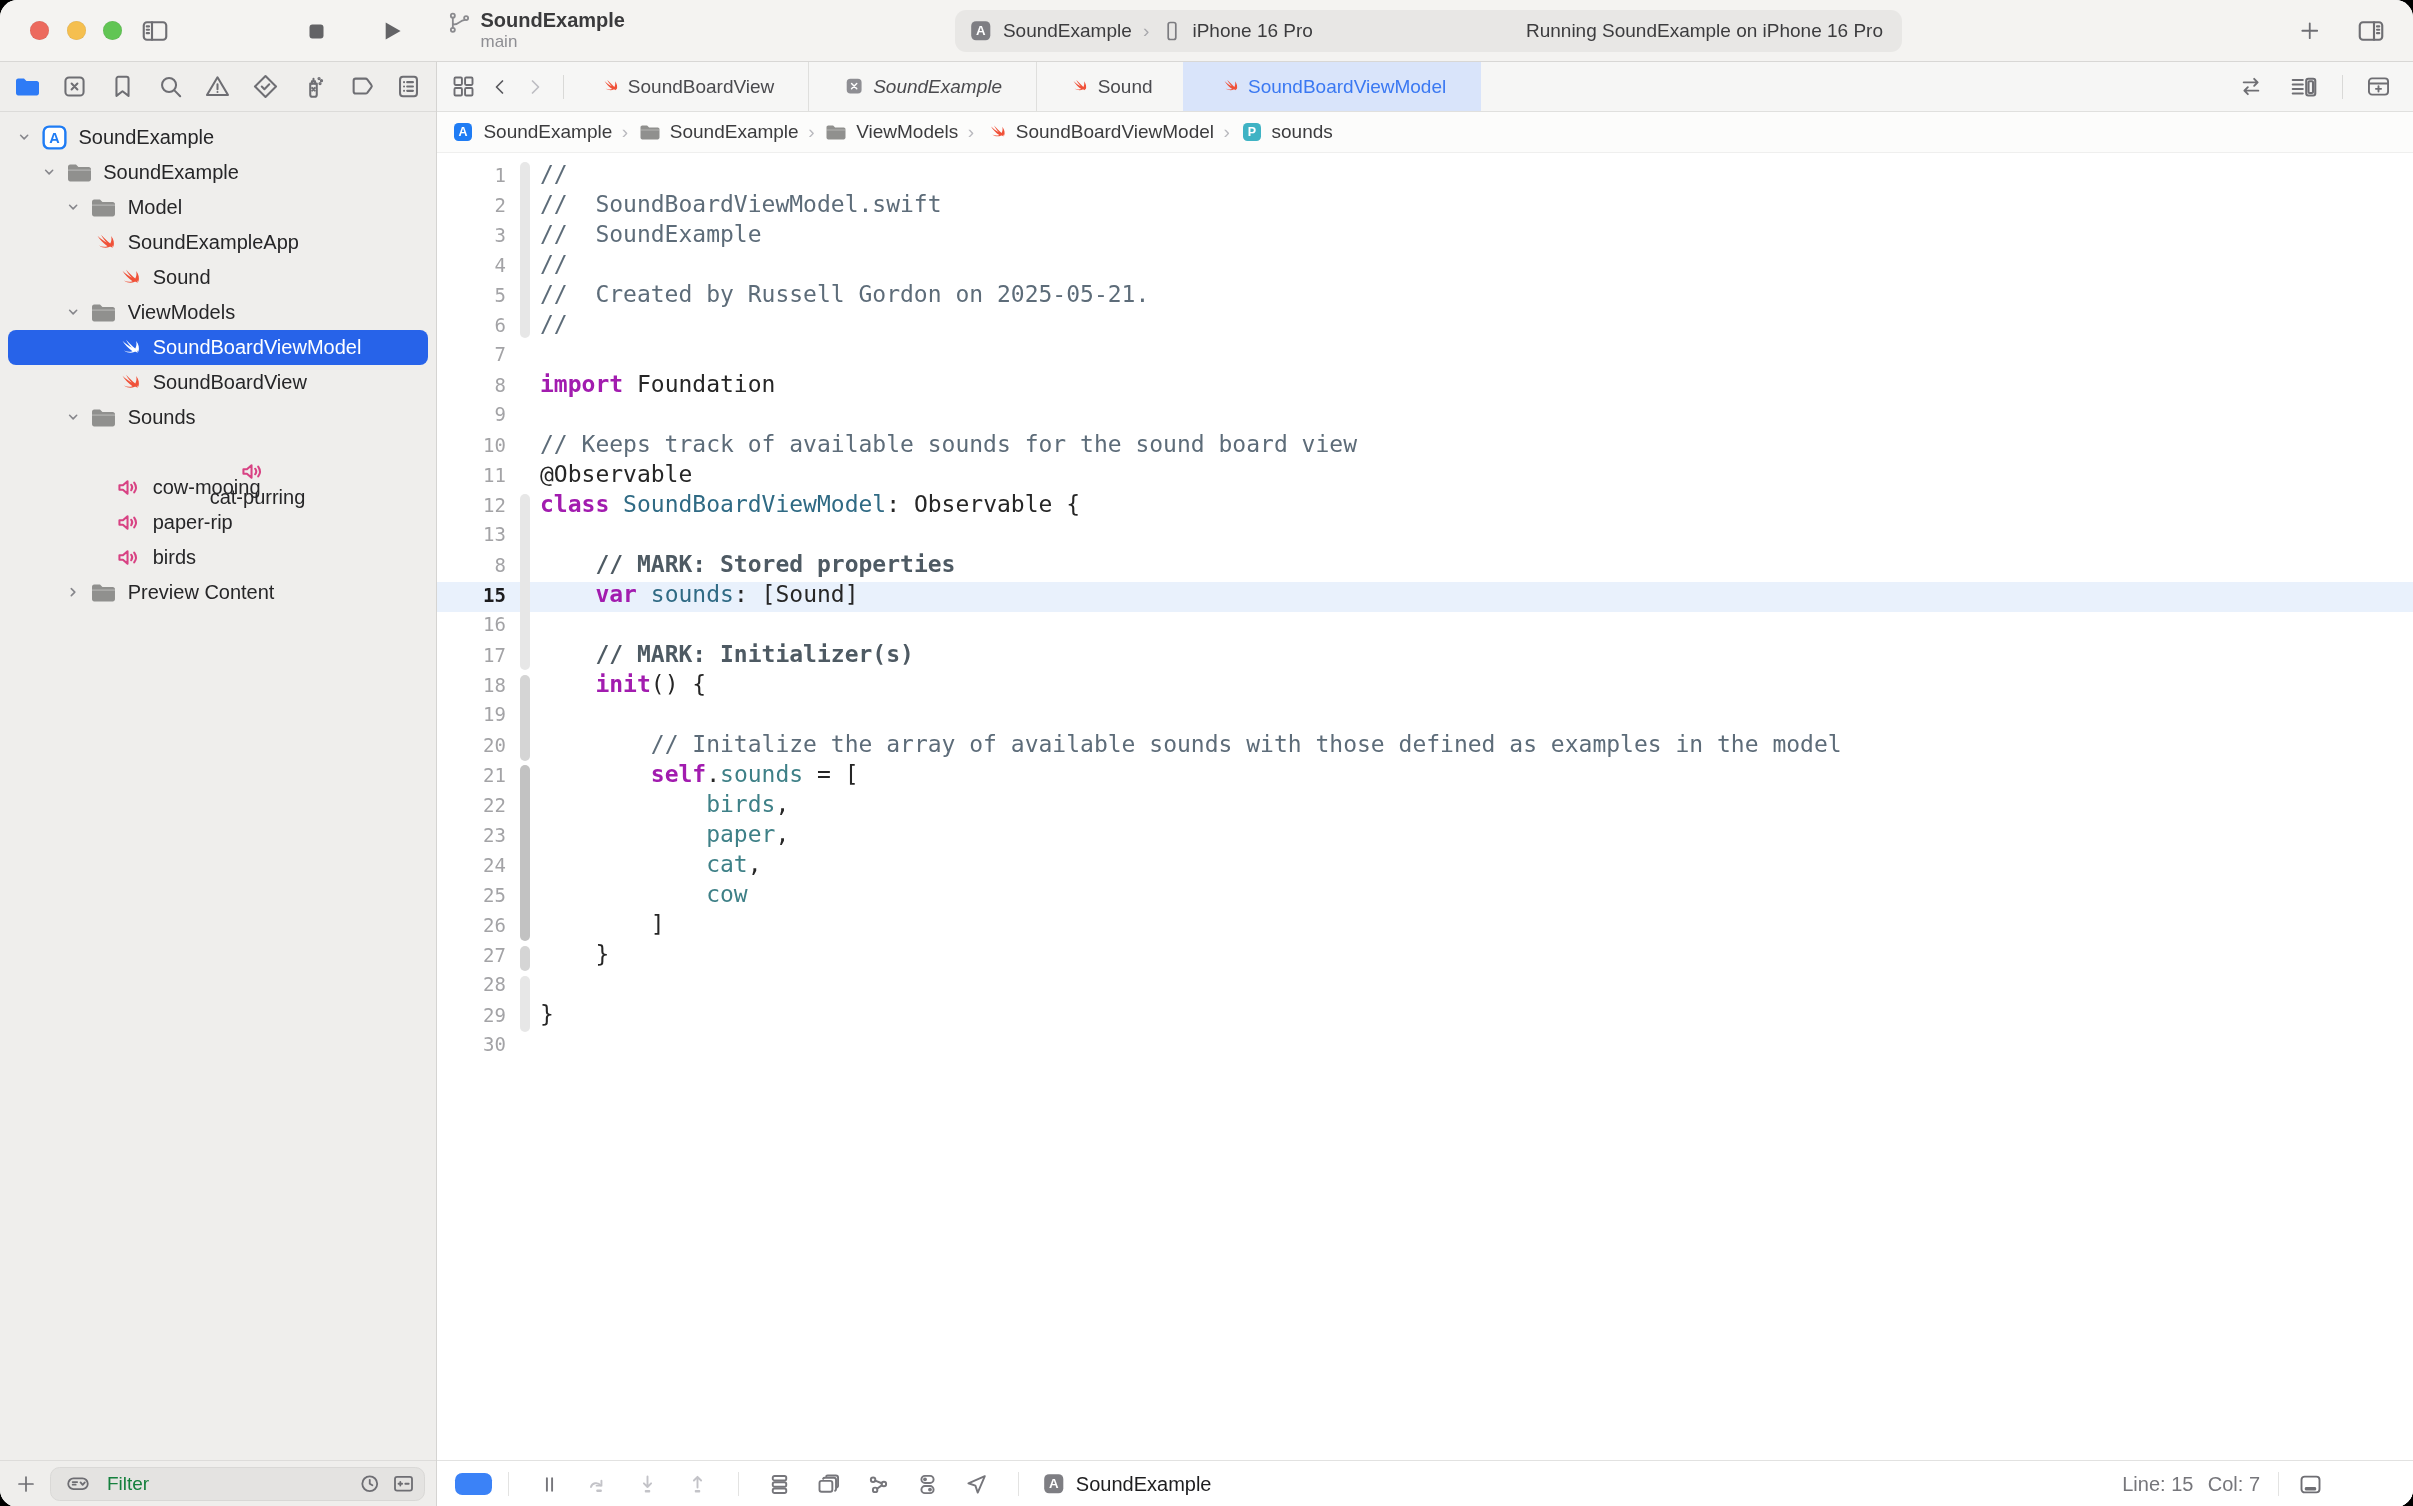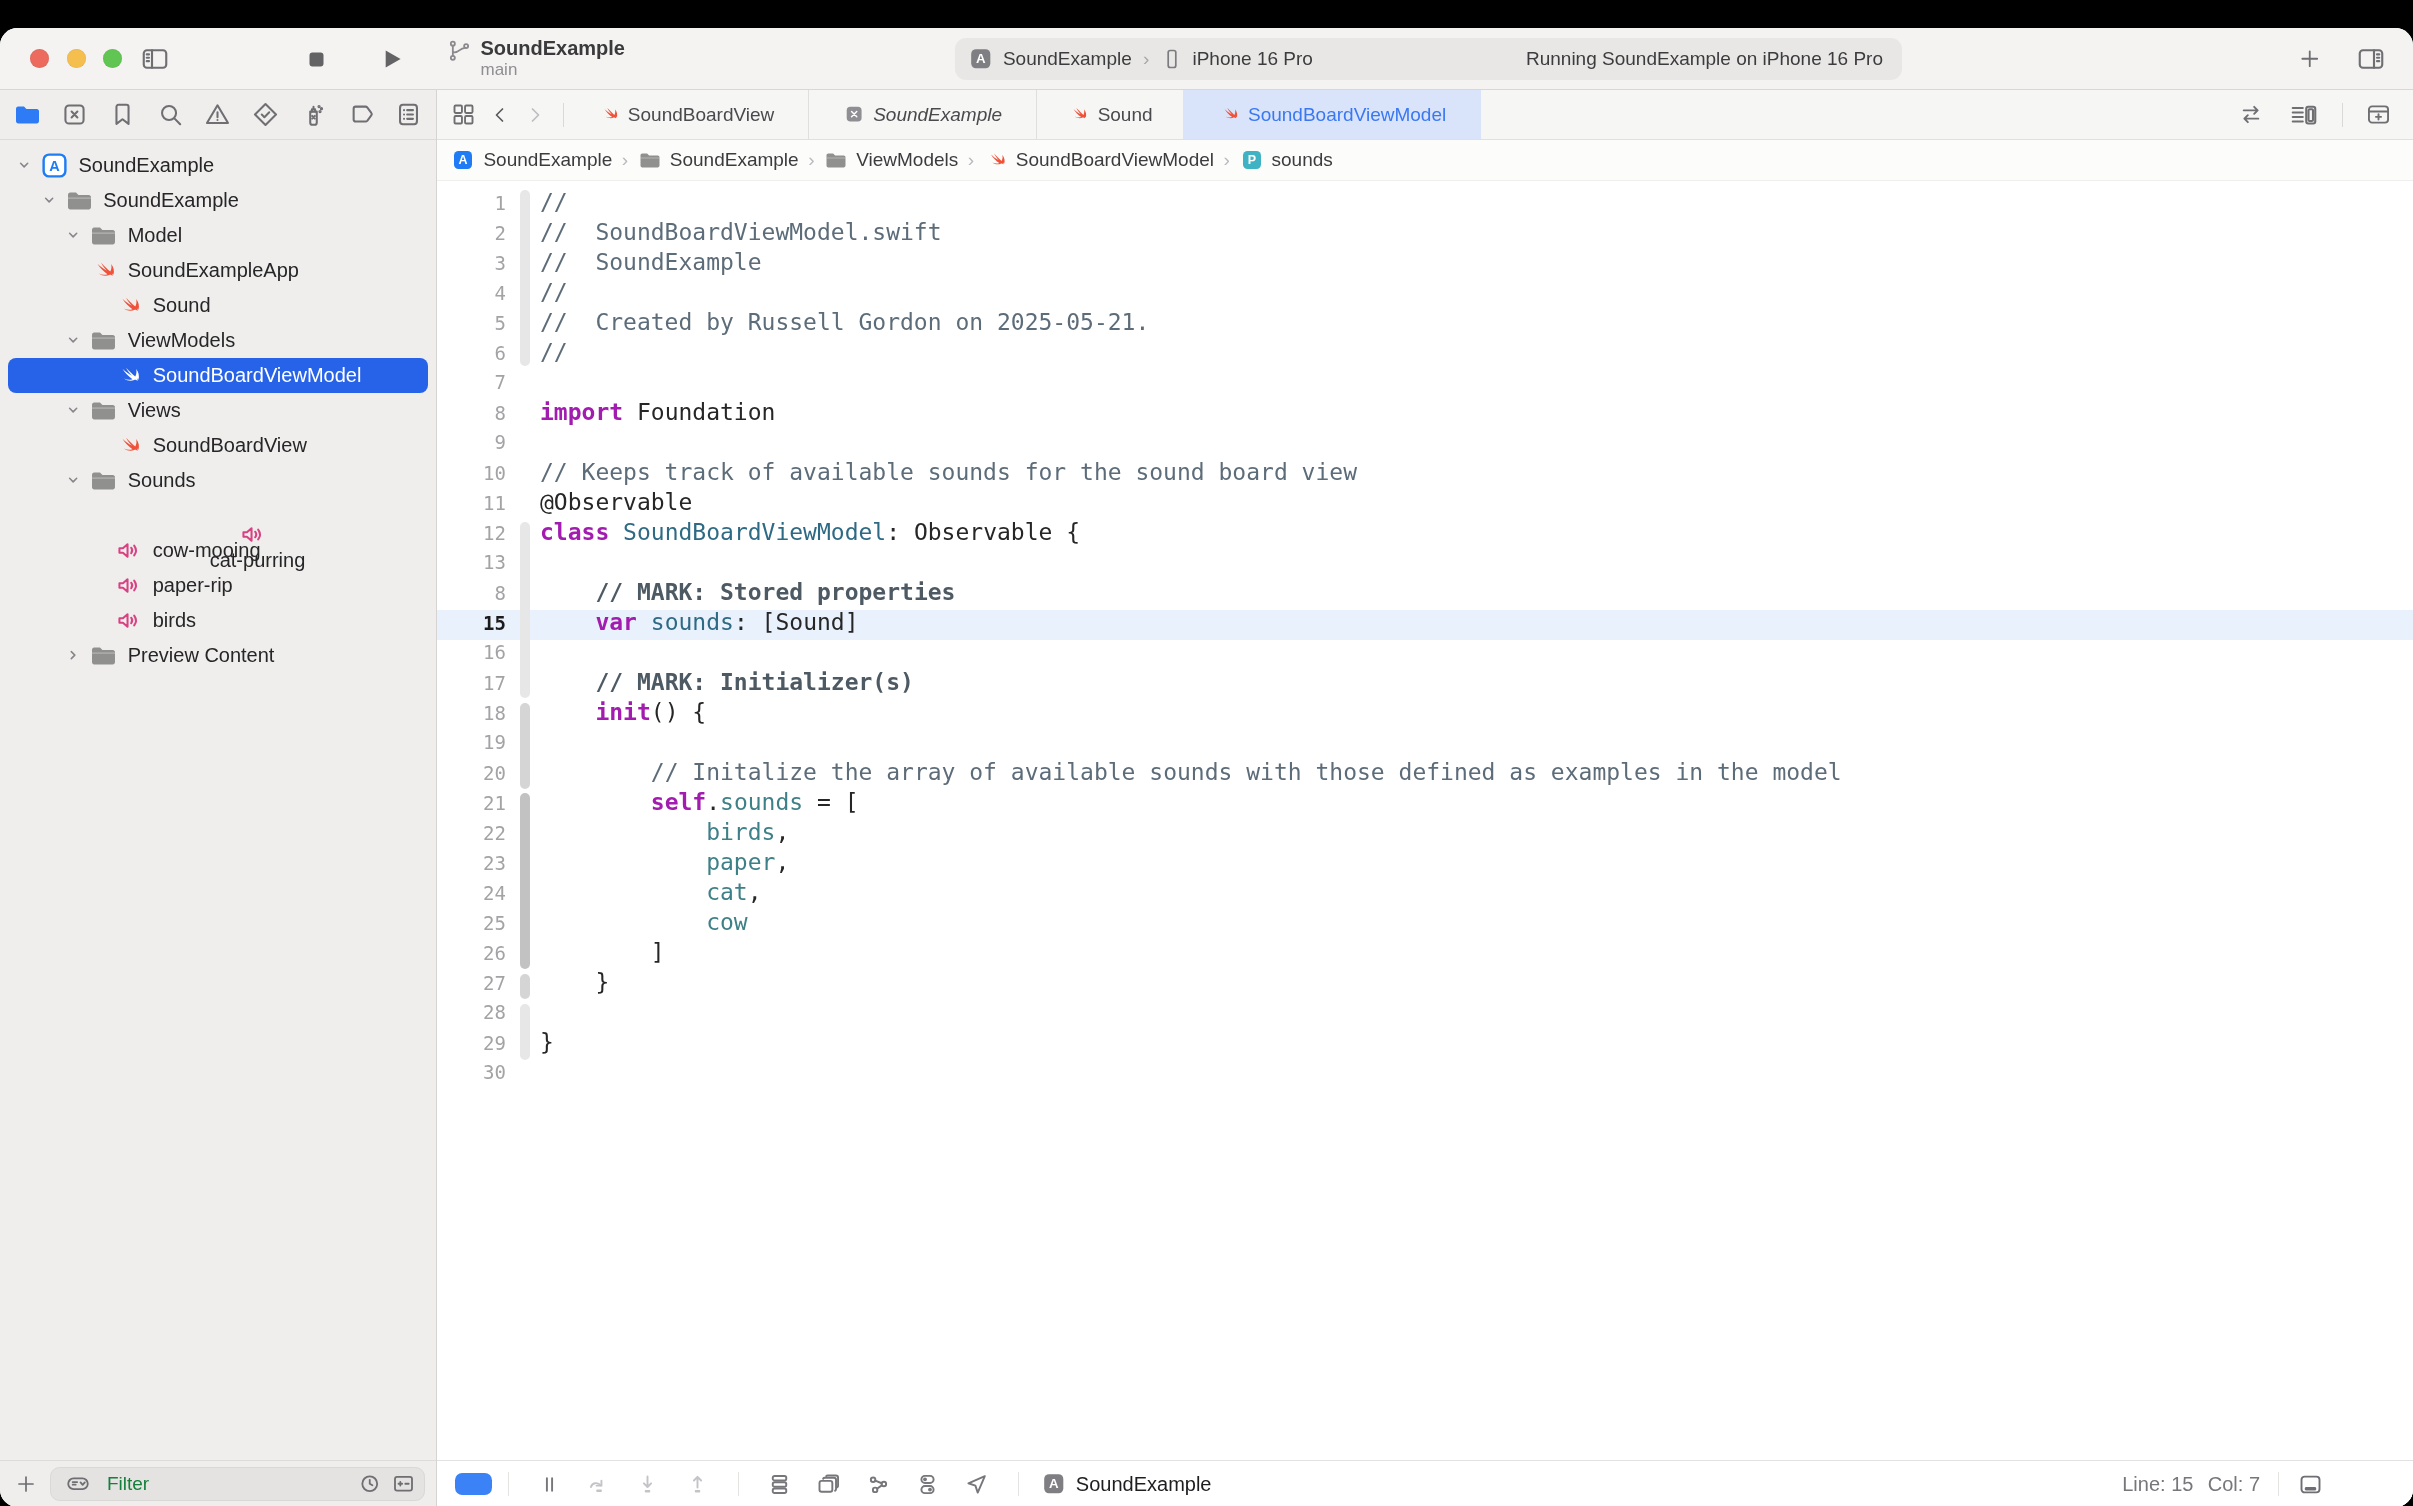--- a/index.html
+++ b/index.html
@@ -1,17 +1,17 @@
 <!DOCTYPE html>
 <html style="font-size:12.8px"><head>
 <meta charset="utf-8">
 <style>
   html,body{margin:0;padding:0;background:#000;}
   body{width:2413px;height:1507px;position:relative;font-family:"Liberation Sans",sans-serif;-webkit-font-smoothing:antialiased;}
-  .window{position:absolute;inset:0;border-radius:17.6px;overflow:hidden;background:#fff;display:flex;flex-direction:column;margin-top:28px;}
+  .window{position:absolute;inset:0;border-radius:17.6px;overflow:hidden;background:#fff;display:flex;flex-direction:column;}
   svg{display:block;}
   .ic svg{width:100%;height:100%;}
 
   
   .toolbar{height:61px;flex:none;background:#F4F3F1;border-bottom:0.8px solid #D8D7D5;position:relative;}
   .lights{position:absolute;left:30px;top:21px;display:flex;gap:17.6px;}
   .light{width:19px;height:19px;border-radius:50%;box-shadow:inset 0 0 0.8px rgba(0,0,0,.25);}
   .light.r{background:#EC6A5E;} .light.y{background:#F5BF4F;} .light.g{background:#61C554;}
   .tb-ic{position:absolute;color:#6E6E73;}
   #tb-sidebar-left{left:140px;top:16px;width:30px;height:30px;}
@@ -319,34 +319,20 @@
           </div>
           <div class="row selected" style="padding-left: 79px;">
             <span class="chev ic"></span>
             <span class="tree-icon ic">
               <svg viewBox="0 0 24 24">
                 <path d="M20.2 15.6c1-2.8.3-6.2-1.9-8.9.6 2.2.3 4.5-.7 6.2C15.3 10.7 12.5 8.2 10 5.5c1.2 2.4 3 4.8 4.8 6.7-2.6-1.5-5.6-3.6-7.8-5.8 2 3.3 5.2 6.6 8.3 8.6-1.9.8-4.5.7-7.1-.5 2.6 1.9 6 2.4 8.5 1.2.9-.4 2-.2 2.6.8.4-.8.2-1.7-.6-2.4z" fill="#F05138"></path>
               </svg>
             </span>
             <span class="lbl">SoundBoardViewModel</span>
           </div>
-          <div class="row" style="padding-left: 54px;">
-            <span class="chev ic">
-              <svg viewBox="0 0 24 24" fill="none" stroke="currentColor" stroke-width="1.7" stroke-linecap="round" stroke-linejoin="round">
-                <path d="M8.2 10l3.8 3.8 3.8-3.8"></path>
-              </svg>
-            </span>
-            <span class="tree-icon ic">
-              <svg viewBox="0 0 24 24">
-                <path d="M2.5 7.2c0-1 .8-1.8 1.8-1.8h4.8l2 2h8.6c1 0 1.8.8 1.8 1.8v8.4c0 1-.8 1.8-1.8 1.8H4.3c-1 0-1.8-.8-1.8-1.8z" fill="#90908E"></path>
-                <path d="M2.5 10h19" stroke="#FFFFFF55" stroke-width="1"></path>
-              </svg>
-            </span>
-            <span class="lbl">Views</span>
-          </div>
           <div class="row" style="padding-left: 79px;">
             <span class="chev ic"></span>
             <span class="tree-icon ic">
               <svg viewBox="0 0 24 24">
                 <path d="M20.2 15.6c1-2.8.3-6.2-1.9-8.9.6 2.2.3 4.5-.7 6.2C15.3 10.7 12.5 8.2 10 5.5c1.2 2.4 3 4.8 4.8 6.7-2.6-1.5-5.6-3.6-7.8-5.8 2 3.3 5.2 6.6 8.3 8.6-1.9.8-4.5.7-7.1-.5 2.6 1.9 6 2.4 8.5 1.2.9-.4 2-.2 2.6.8.4-.8.2-1.7-.6-2.4z" fill="#F05138"></path>
               </svg>
             </span>
             <span class="lbl">SoundBoardView</span>
           </div>
           <div class="row" style="padding-left: 54px;">

